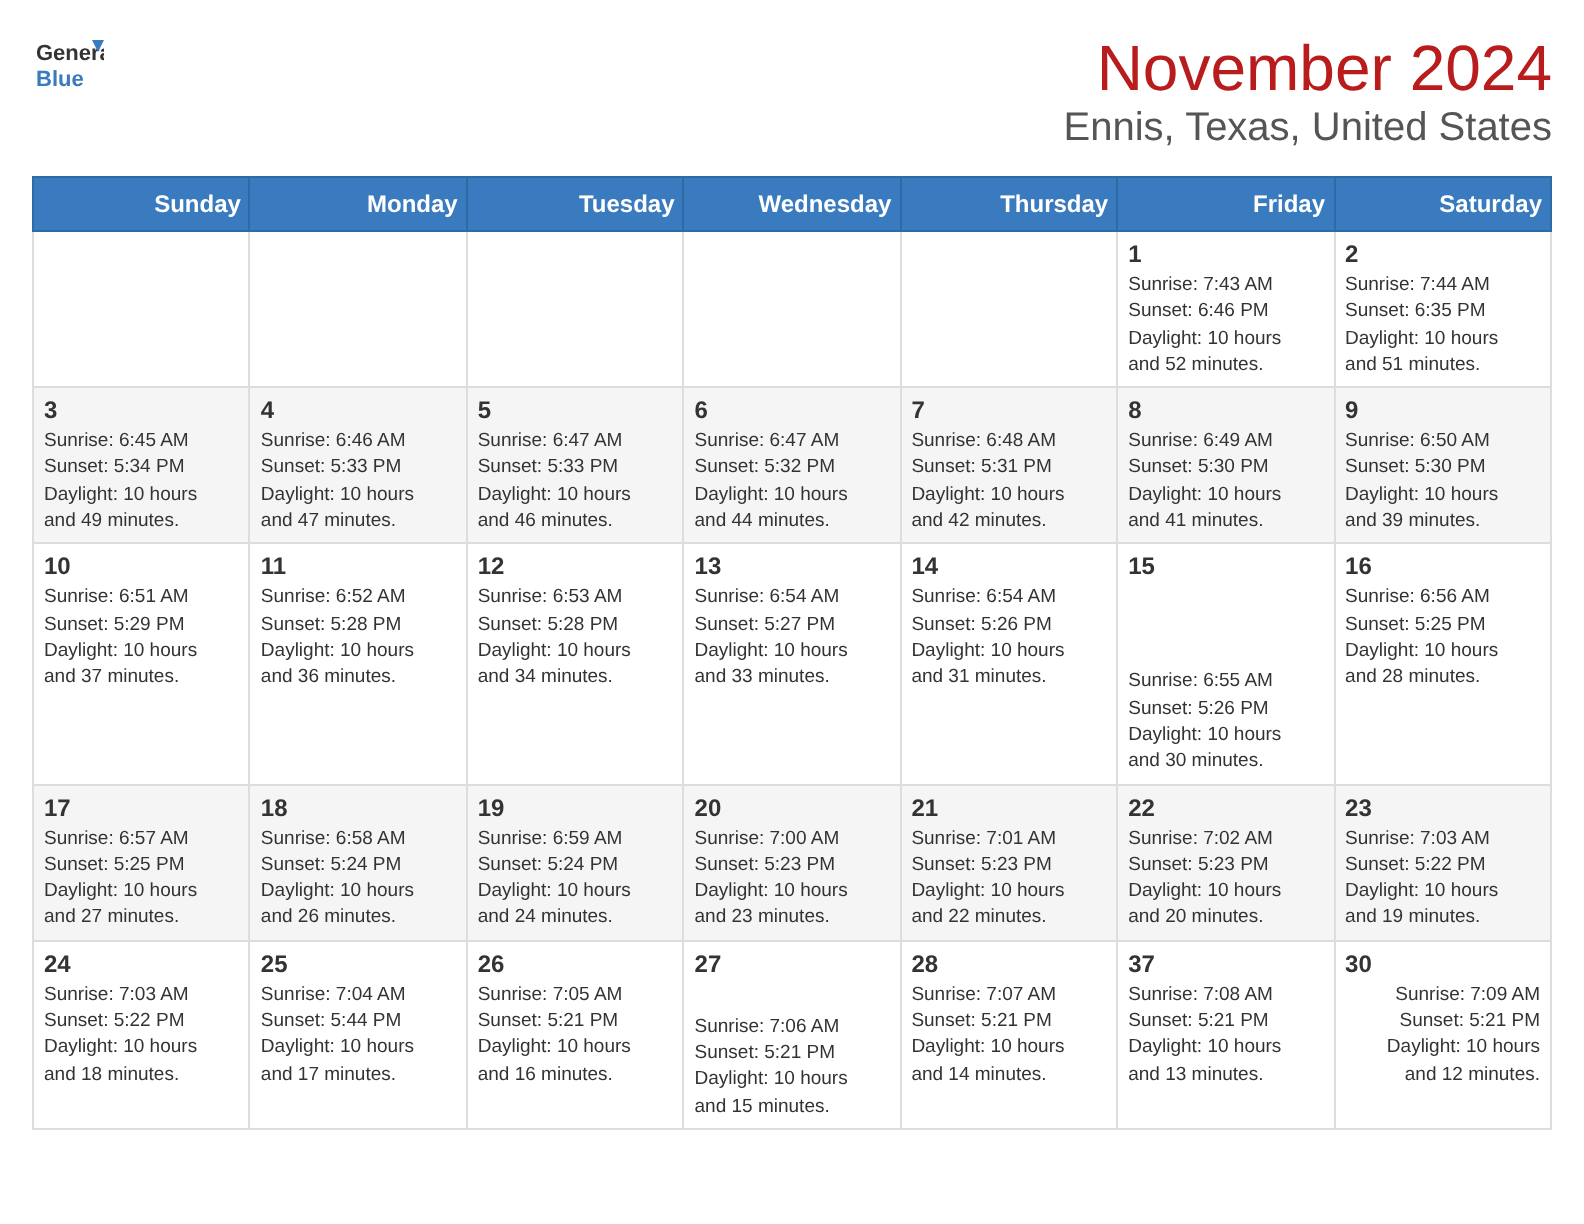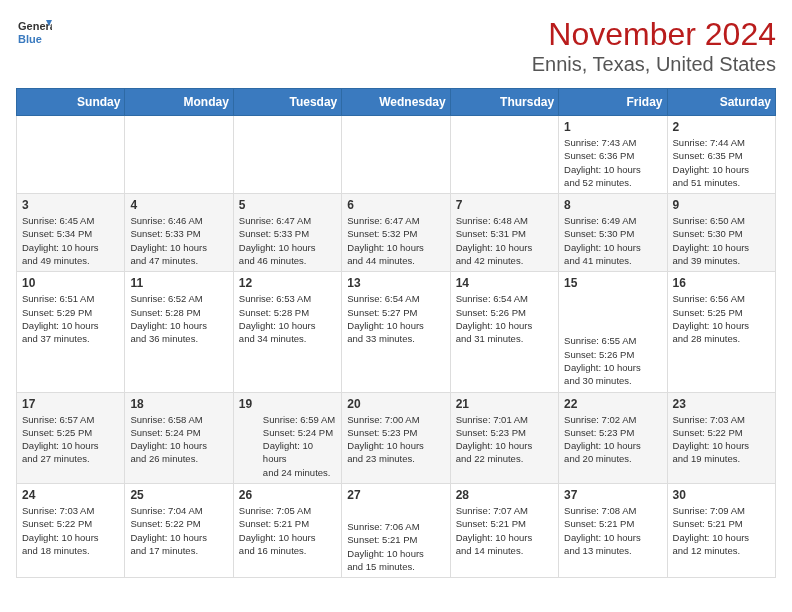--- a/index.html
+++ b/index.html
@@ -107,21 +107,21 @@
   <tbody id="calendar-body">
   <tr>
         <td class="empty-cell"></td>
         <td class="empty-cell"></td>
         <td class="empty-cell"></td>
         <td class="empty-cell"></td>
         <td class="empty-cell"></td>
         <td>
           <span class="day-number">1</span>
           <div class="day-info" style="white-space: pre-line;">Sunrise: 7:43 AM
-Sunset: 6:36 PM
+Sunset: 6:46 PM
 Daylight: 10 hours
 and 52 minutes.</div>
         </td>
         <td>
           <span class="day-number">2</span>
           <div class="day-info" style="white-space: pre-line;">Sunrise: 7:44 AM
 Sunset: 6:35 PM
 Daylight: 10 hours
 and 51 minutes.</div>
         </td>
@@ -238,21 +238,21 @@
         </td>
         <td>
           <span class="day-number">18</span>
           <div class="day-info" style="white-space: pre-line;">Sunrise: 6:58 AM
 Sunset: 5:24 PM
 Daylight: 10 hours
 and 26 minutes.</div>
         </td>
         <td>
           <span class="day-number">19</span>
-          <div class="day-info" style="white-space: pre-line; margin-left: 24px;">Sunrise: 6:59 AM
+          <div class="day-info" style="white-space: pre-line;">Sunrise: 6:59 AM
 Sunset: 5:24 PM
 Daylight: 10 hours
 and 24 minutes.</div>
         </td>
         <td>
           <span class="day-number">20</span>
           <div class="day-info" style="white-space: pre-line;">Sunrise: 7:00 AM
 Sunset: 5:23 PM
 Daylight: 10 hours
 and 23 minutes.</div>
@@ -283,21 +283,21 @@
         <td>
           <span class="day-number">24</span>
           <div class="day-info" style="white-space: pre-line;">Sunrise: 7:03 AM
 Sunset: 5:22 PM
 Daylight: 10 hours
 and 18 minutes.</div>
         </td>
         <td>
           <span class="day-number">25</span>
           <div class="day-info" style="white-space: pre-line;">Sunrise: 7:04 AM
-Sunset: 5:22 PM
+Sunset: 5:44 PM
 Daylight: 10 hours
 and 17 minutes.</div>
         </td>
         <td>
           <span class="day-number">26</span>
           <div class="day-info" style="white-space: pre-line;">Sunrise: 7:05 AM
 Sunset: 5:21 PM
 Daylight: 10 hours
 and 16 minutes.</div>
         </td>
@@ -317,20 +317,20 @@
         </td>
         <td>
           <span class="day-number">37</span>
           <div class="day-info" style="white-space: pre-line;">Sunrise: 7:08 AM
 Sunset: 5:21 PM
 Daylight: 10 hours
 and 13 minutes.</div>
         </td>
         <td>
           <span class="day-number">30</span>
-          <div class="day-info" style="white-space: pre-line;">Sunrise: 7:09 AM
+          <div class="day-info" style="white-space: pre-line; text-align: right;">Sunrise: 7:09 AM
 Sunset: 5:21 PM
 Daylight: 10 hours
 and 12 minutes.</div>
         </td>
       </tr>
     </tbody>
 </table>
 
 </body></html>

